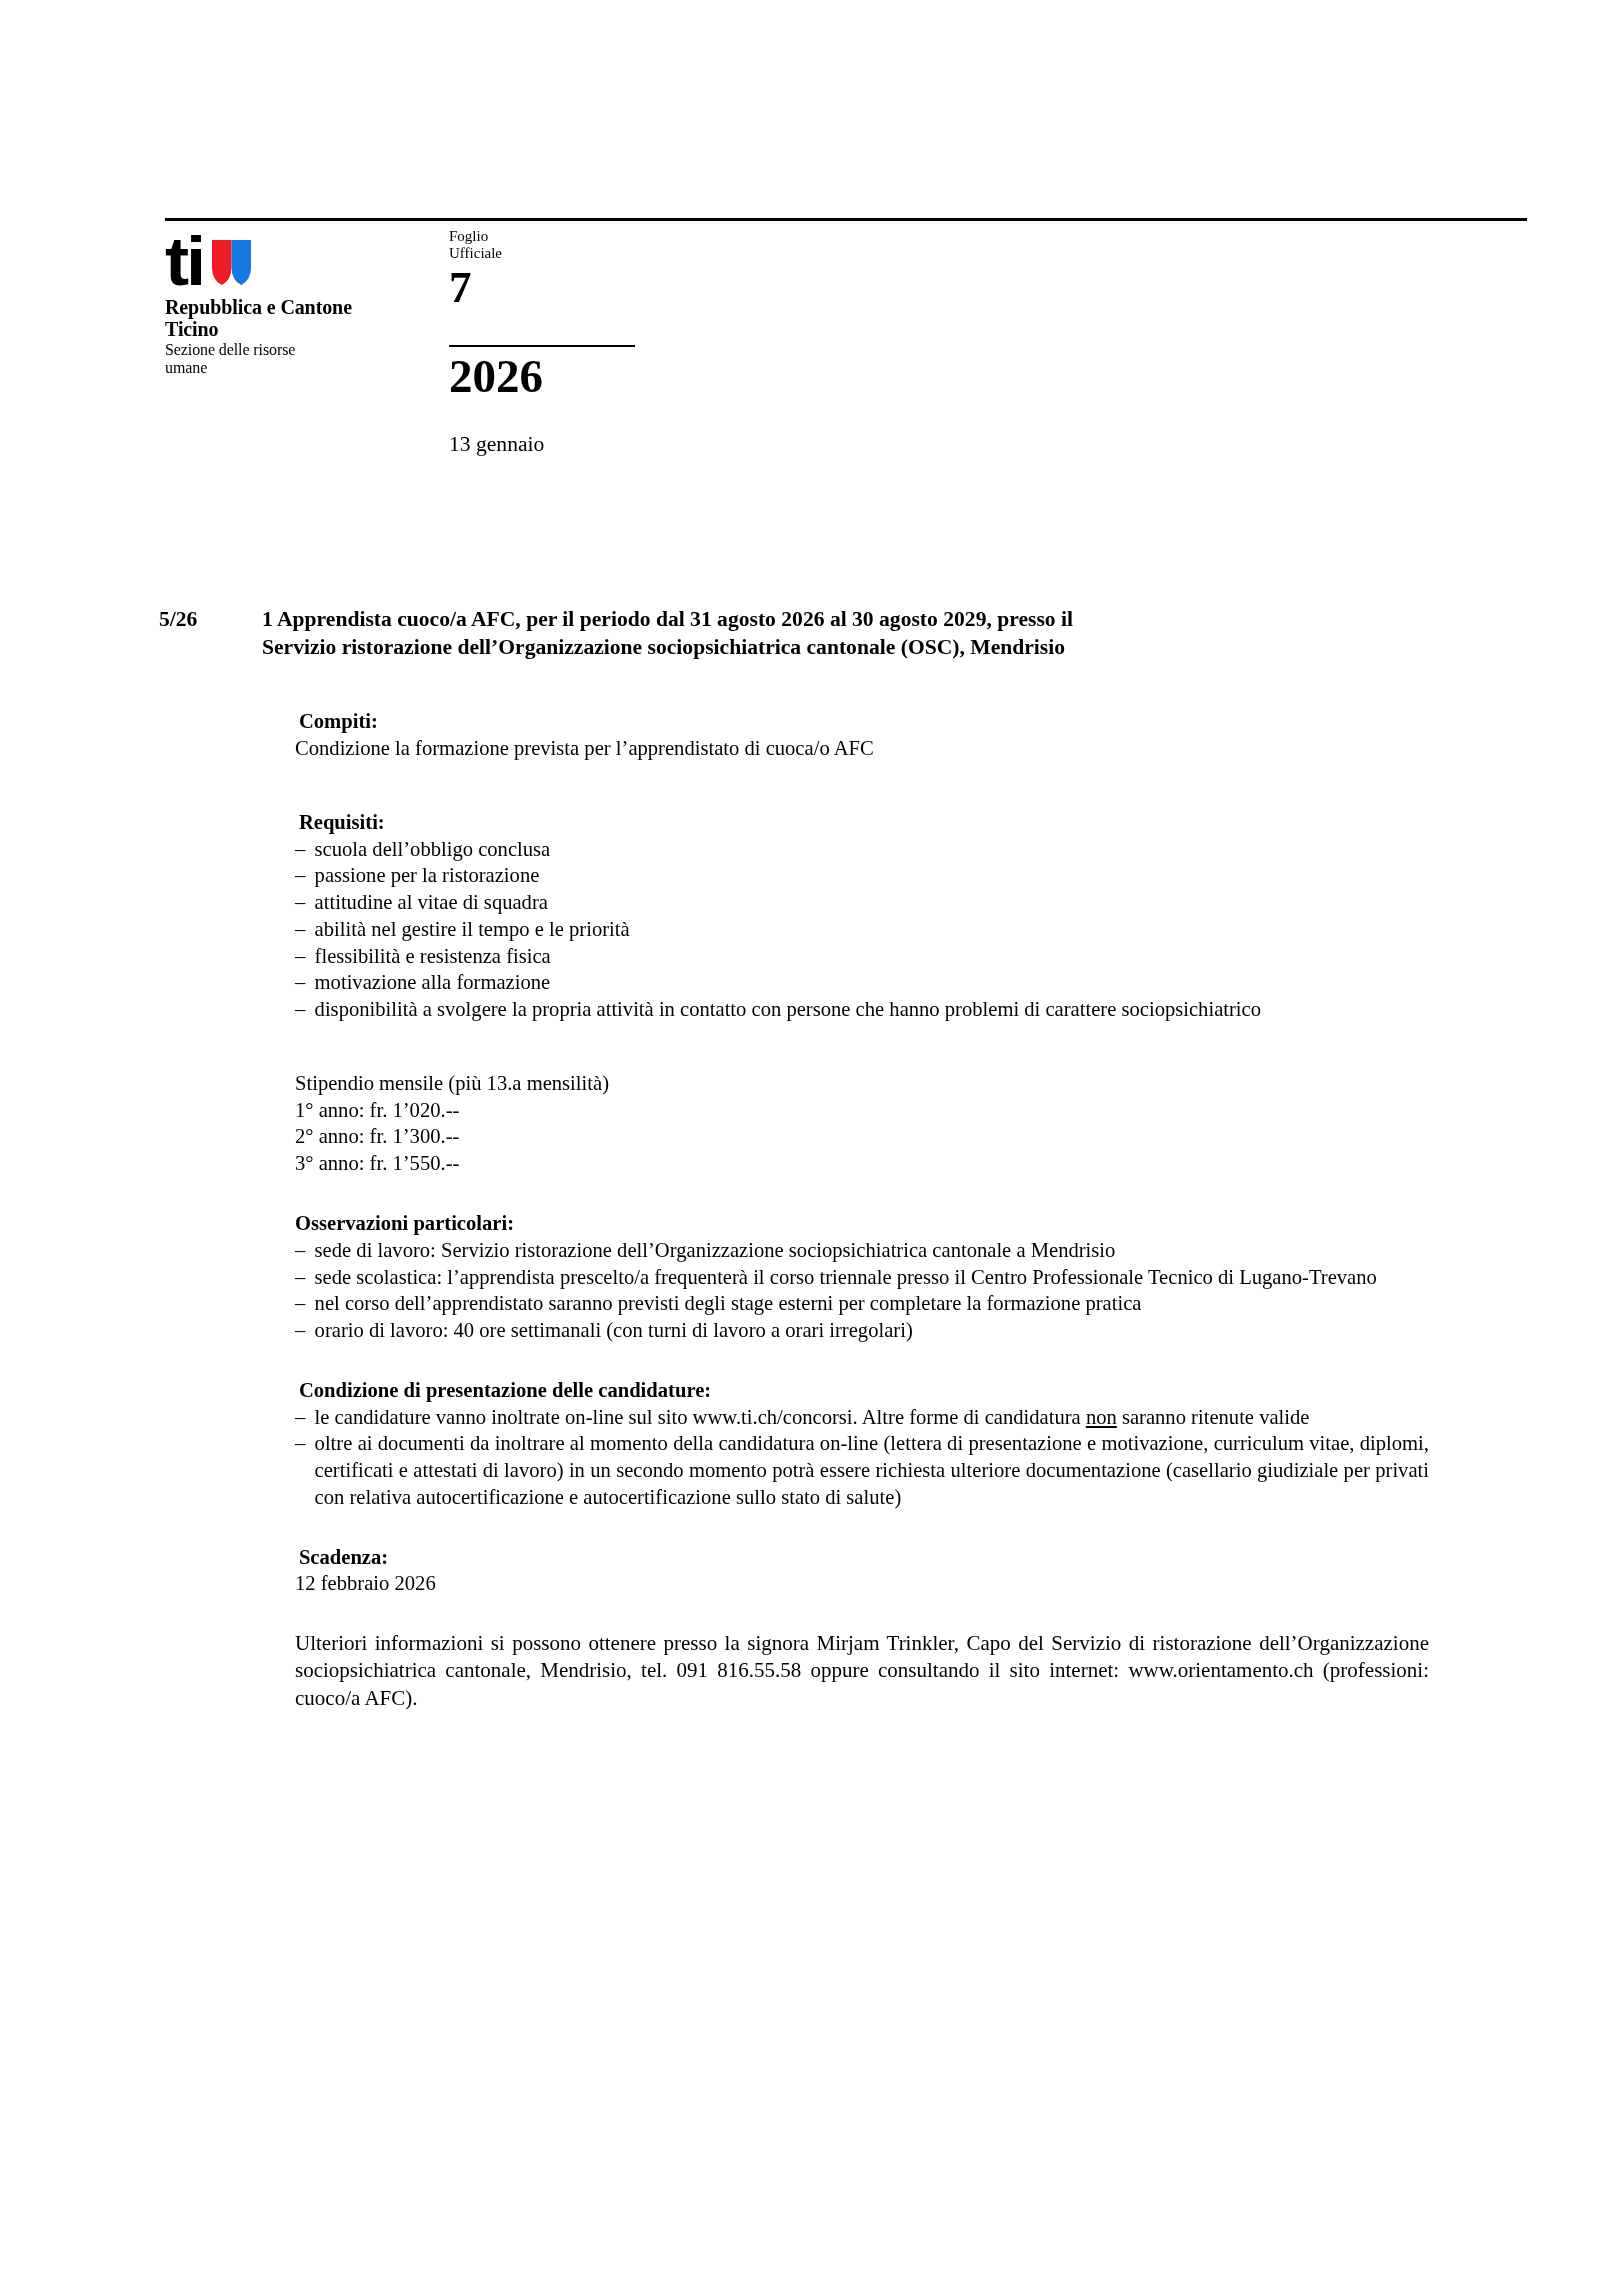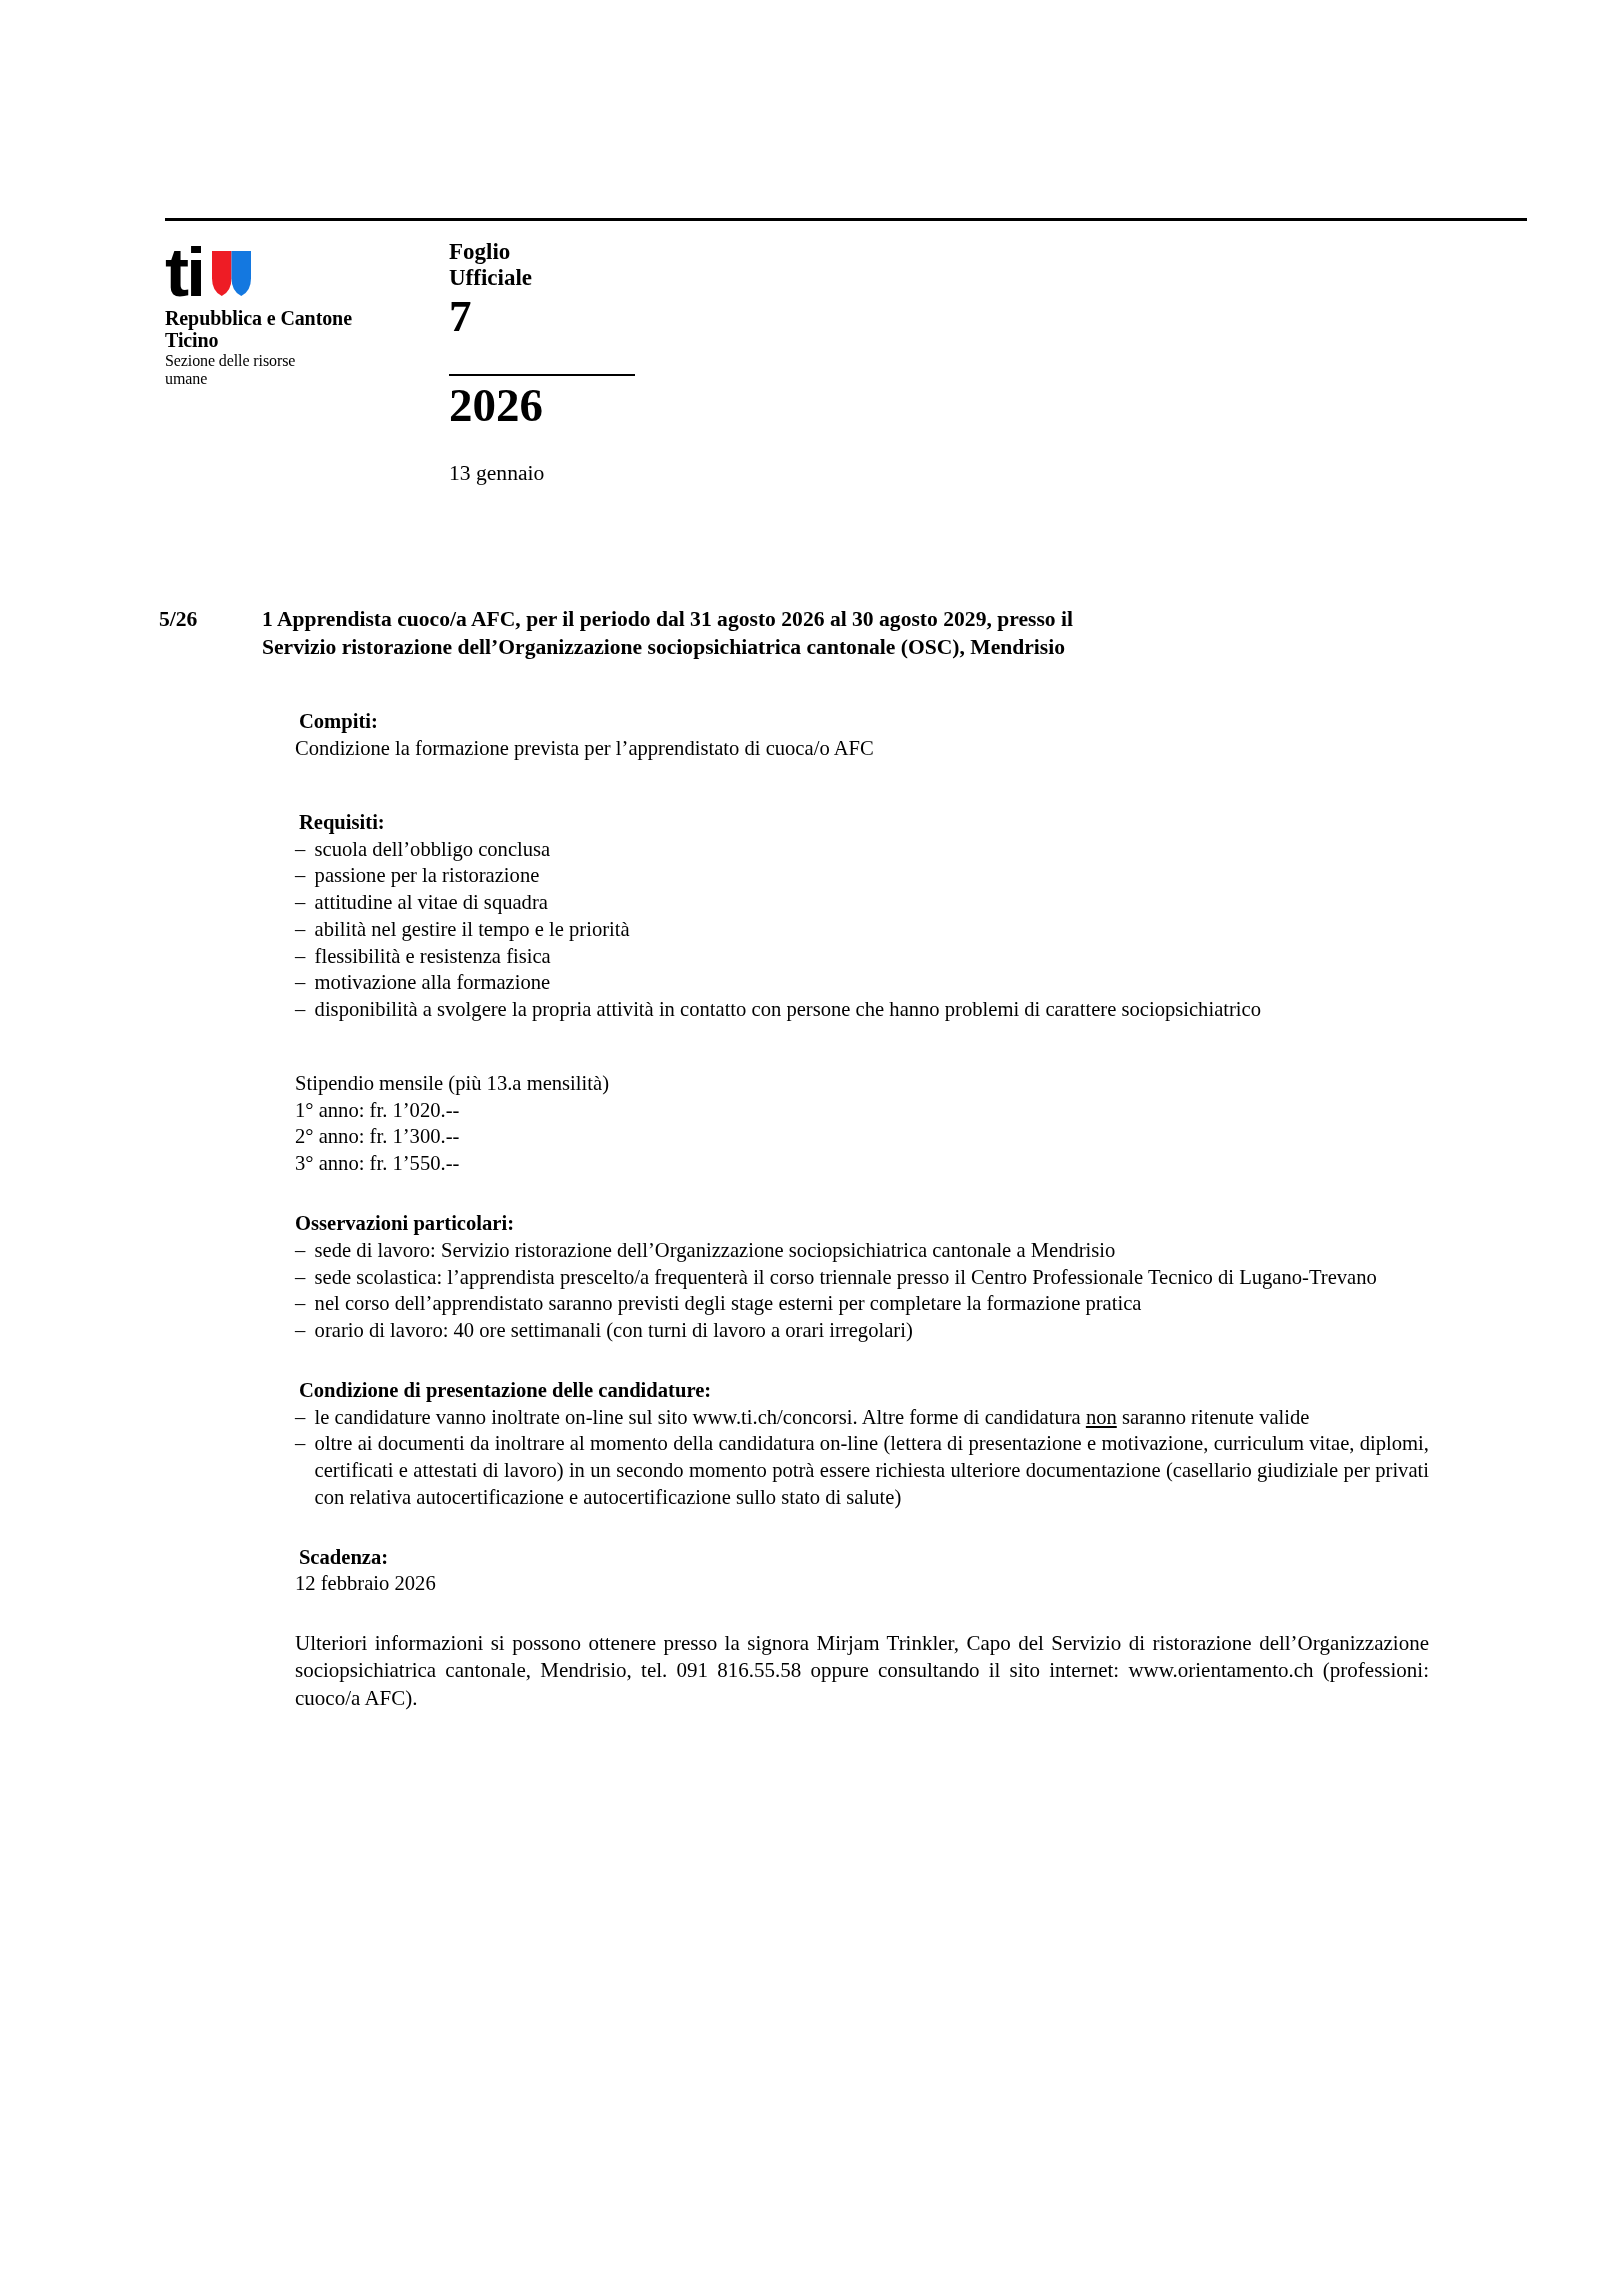--- a/index.html
+++ b/index.html
@@ -25,21 +25,21 @@
     top: 218px;
     width: 1362px;
   }
   .mast-rule {
     border-top: 3.9px solid #000;
     width: 100%;
   }
   .mast-body {
     display: flex;
     align-items: flex-start;
-    margin-top: 12px;
+    margin-top: 1px;
   }
   .mast-left {
     width: 284px;
     flex: 0 0 284px;
     padding-top: 5.9px;
   }
   .logo-row {
     display: flex;
     align-items: flex-end;
     height: 61px;
@@ -89,22 +89,22 @@
     line-height: 1.28;
     letter-spacing: -0.2px;
   }
   .mast-right {
     flex: 0 0 206px;
     width: 206px;
     padding-top: 5.9px;
   }
   .fo-label {
     font-family: "Liberation Serif", serif;
-    font-weight: bold;
-    font-size: 23px;
+    font-weight: normal;
+    font-size: 15px;
     line-height: 1.12;
   }
   .fo-number {
     font-family: "Liberation Serif", serif;
     font-weight: bold;
     font-size: 45px;
     line-height: 1.08;
     margin-top: 2px;
   }
   .fo-rule {

